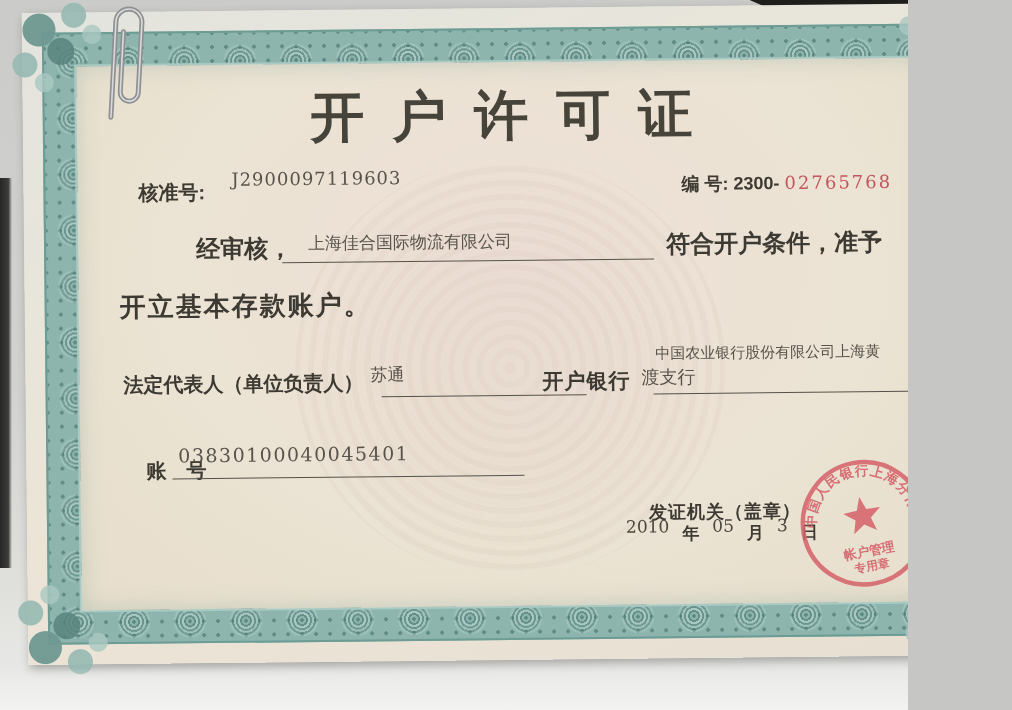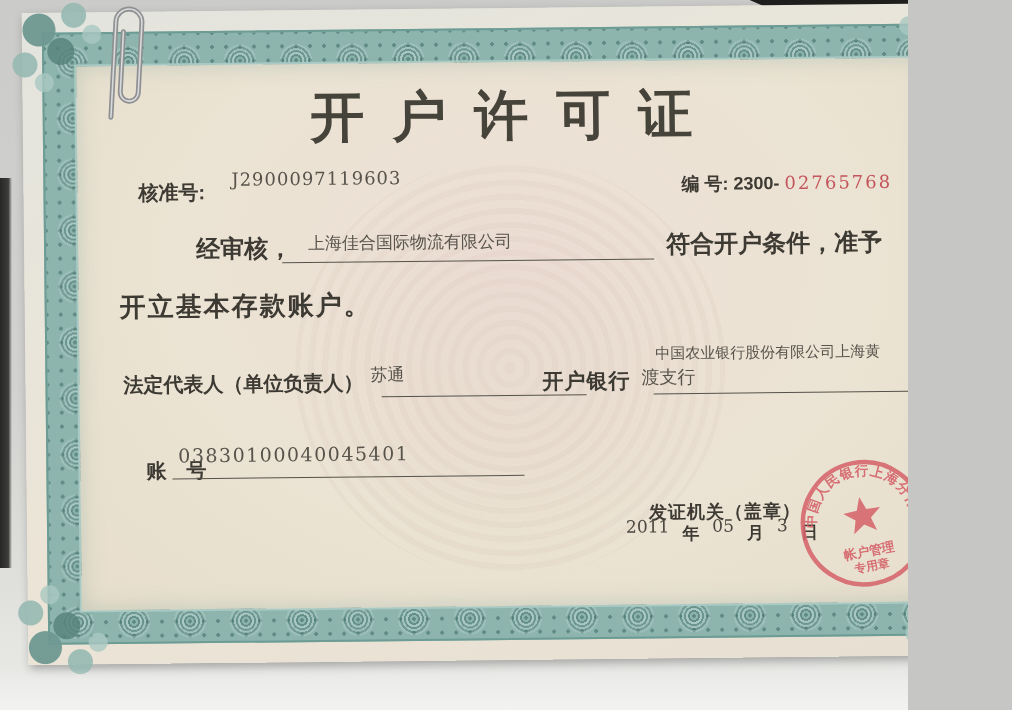--- a/index.html
+++ b/index.html
@@ -172,21 +172,21 @@
     <div class="val bank-line2">渡支行</div>
     <div class="rule rule-bank"></div>
 
     <div class="lbl acct-label">账　号</div>
     <div class="val acct-value">03830100040045401</div>
     <div class="rule rule-acct"></div>
 
     <div class="lbl issuer-label">发证机关（盖章）</div>
 
     <div class="date-row">
-      <span class="num">2011</span><span class="unit">年</span><span class="num">05</span><span class="unit">月</span><span class="num">3</span><span class="unit">日</span>
+      <span class="num">2010</span><span class="unit">年</span><span class="num">05</span><span class="unit">月</span><span class="num">3</span><span class="unit">日</span>
     </div>
 
     <svg class="seal" viewBox="-70 -70 140 140">
       <circle cx="0" cy="0" r="62" fill="none" stroke="#d5646b" stroke-width="4.5" opacity="0.95"></circle>
       <path id="sealArc" d="M -46,17 A 49,49 0 1 1 46,17" fill="none"></path>
       <text font-size="13.5" fill="#d5646b" font-weight="bold" letter-spacing="1">
         <textPath href="#sealArc" startOffset="50%" text-anchor="middle">中国人民银行上海分行</textPath>
       </text>
       <polygon fill="#d5646b" opacity="0.95" transform="translate(0,-7)" points="0,-20 4.9,-6.7 19,-6.2 7.9,2.6 11.8,16.2 0,8.3 -11.8,16.2 -7.9,2.6 -19,-6.2 -4.9,-6.7"></polygon>
       <text x="0" y="33" text-anchor="middle" font-size="13" font-weight="bold" fill="#d5646b">帐户管理</text>

